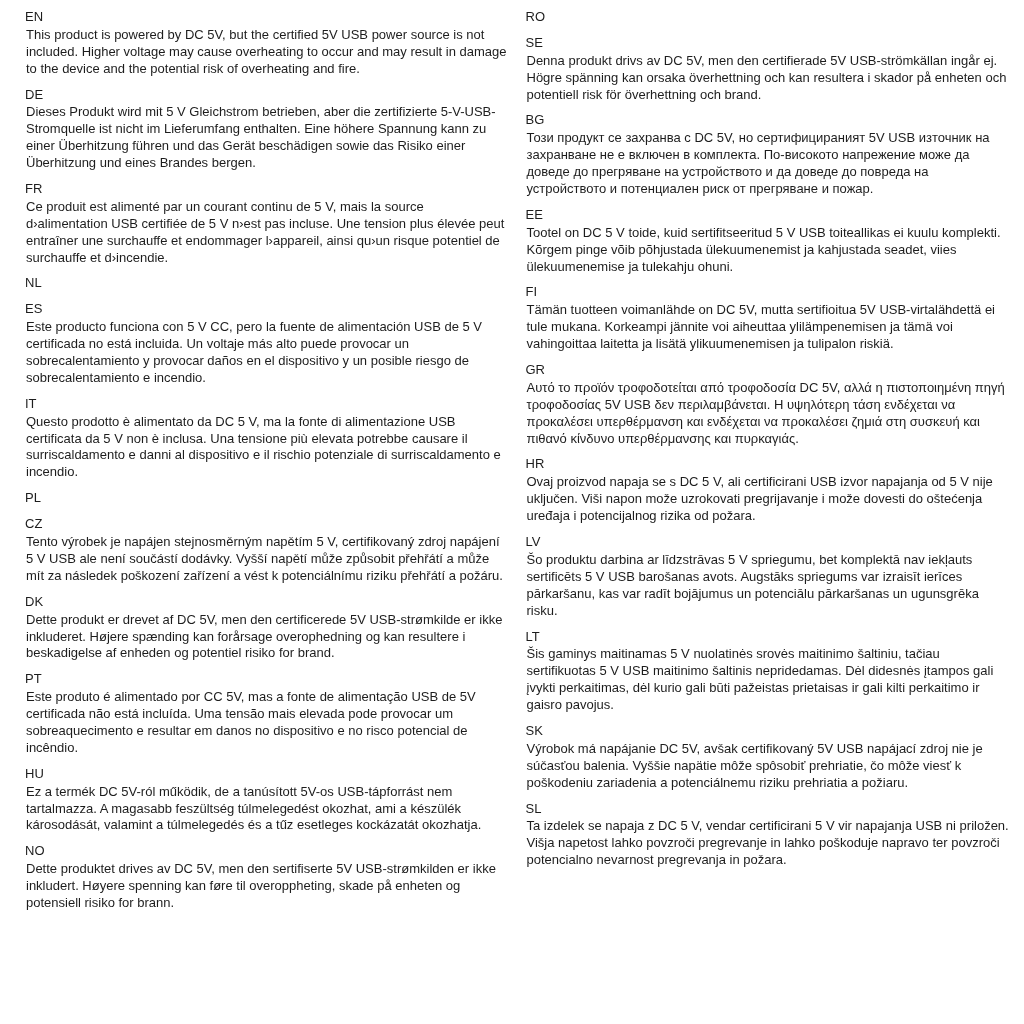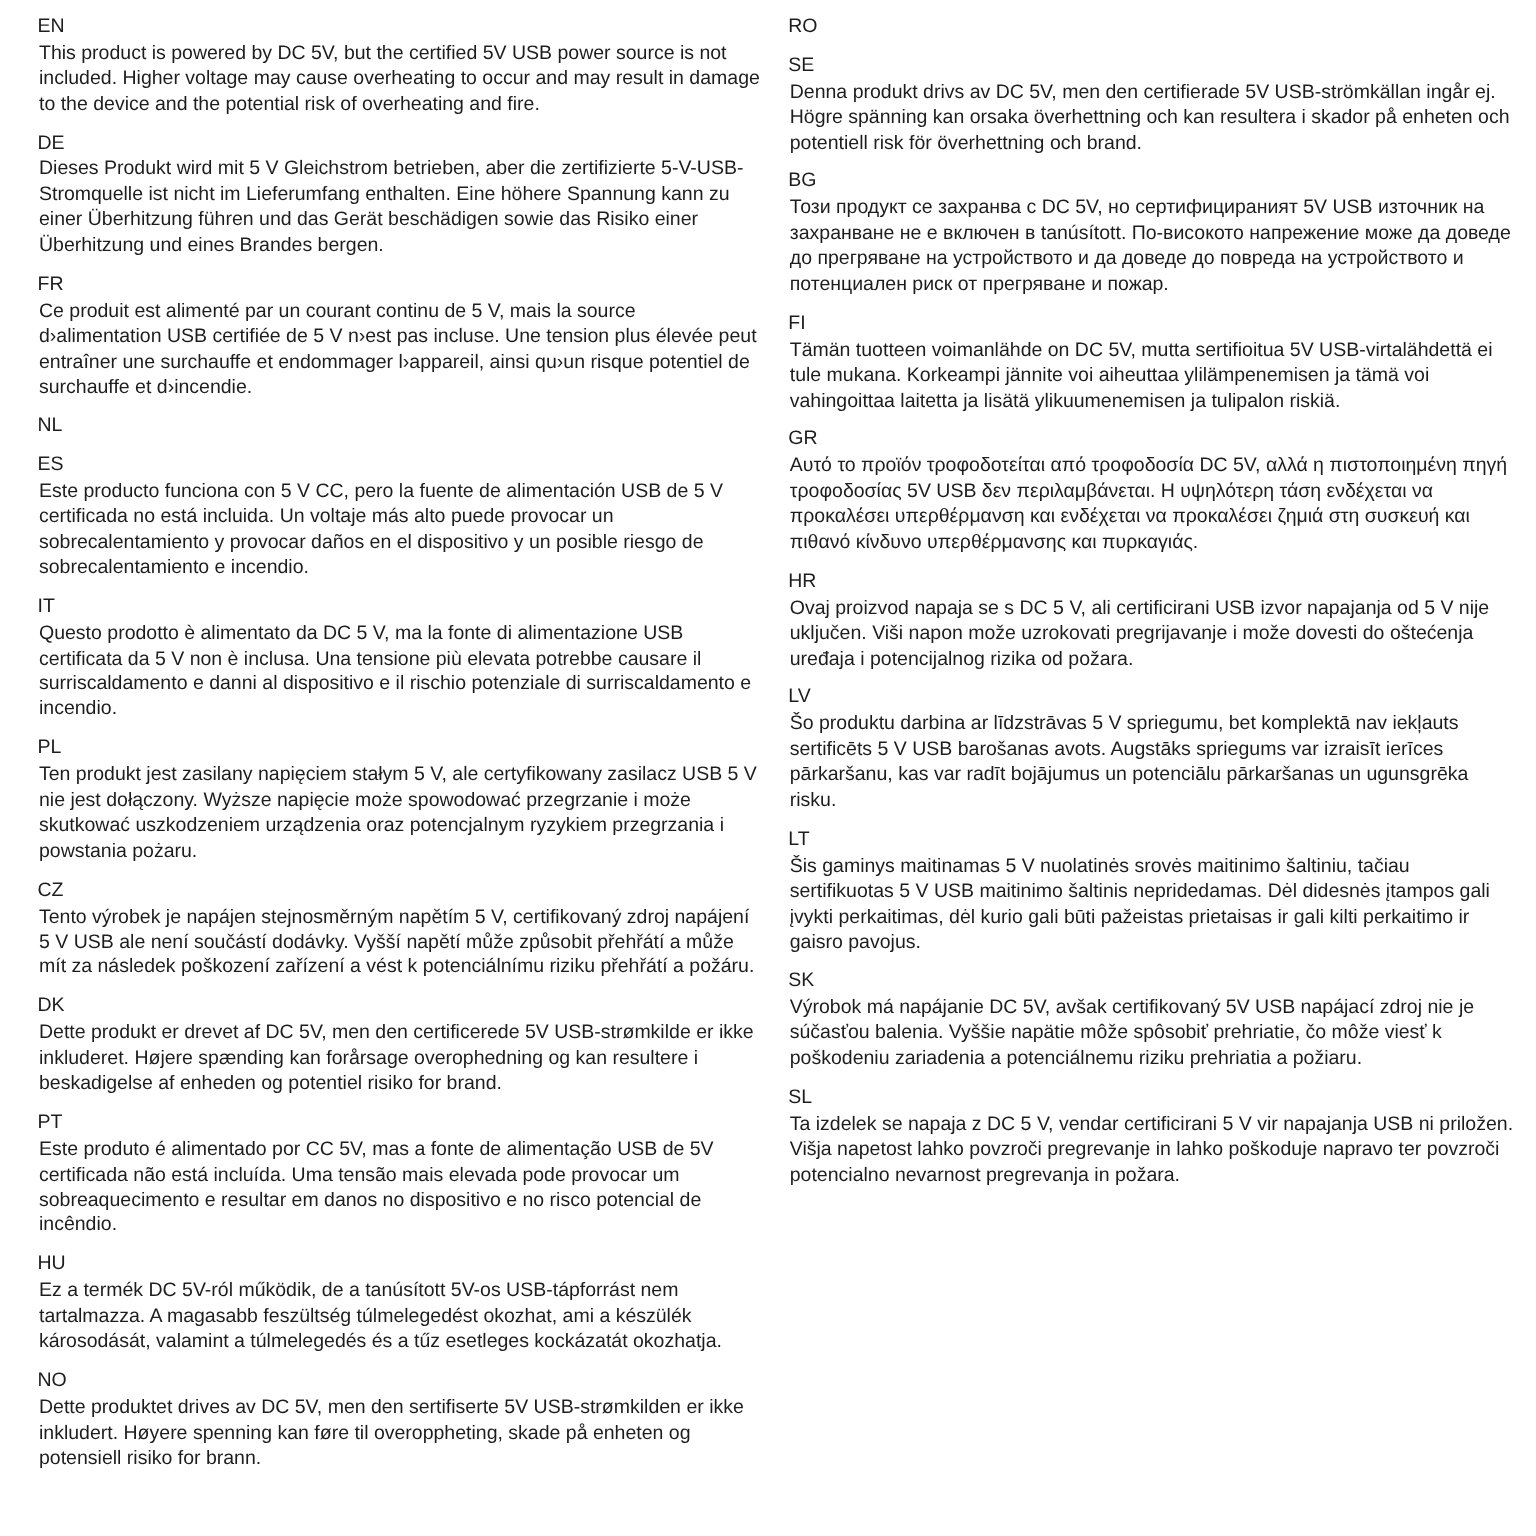--- a/index.html
+++ b/index.html
@@ -66,21 +66,20 @@
       <section class="lang-section">
         <div class="lang-code">ES</div>
         <p class="lang-text">Este producto funciona con 5 V CC, pero la fuente de alimentación USB de 5 V certificada no está incluida. Un voltaje más alto puede provocar un sobrecalentamiento y provocar daños en el dispositivo y un posible riesgo de sobrecalentamiento e incendio.</p>
       </section>
       <section class="lang-section">
         <div class="lang-code">IT</div>
         <p class="lang-text">Questo prodotto è alimentato da DC 5 V, ma la fonte di alimentazione USB certificata da 5 V non è inclusa. Una tensione più elevata potrebbe causare il surriscaldamento e danni al dispositivo e il rischio potenziale di surriscaldamento e incendio.</p>
       </section>
       <section class="lang-section">
         <div class="lang-code">PL</div>
-        <p class="lang-text">Ten produkt jest zasilany napięciem stałym 5 V, ale certyfikowany zasilacz USB 5 V nie jest dołączony. Wyższe napięcie może spowodować przegrzanie i może skutkować uszkodzeniem urządzenia oraz potencjalnym ryzykiem przegrzania i powstania pożaru.</p>
       </section>
       <section class="lang-section">
         <div class="lang-code">CZ</div>
         <p class="lang-text">Tento výrobek je napájen stejnosměrným napětím 5 V, certifikovaný zdroj napájení 5 V USB ale není součástí dodávky. Vyšší napětí může způsobit přehřátí a může mít za následek poškození zařízení a vést k potenciálnímu riziku přehřátí a požáru.</p>
       </section>
       <section class="lang-section">
         <div class="lang-code">DK</div>
         <p class="lang-text">Dette produkt er drevet af DC 5V, men den certificerede 5V USB-strømkilde er ikke inkluderet. Højere spænding kan forårsage overophedning og kan resultere i beskadigelse af enheden og potentiel risiko for brand.</p>
       </section>
       <section class="lang-section">
@@ -99,21 +98,25 @@
   <div class="col" id="col-1">
       <section class="lang-section">
         <div class="lang-code">RO</div>
       </section>
       <section class="lang-section">
         <div class="lang-code">SE</div>
         <p class="lang-text">Denna produkt drivs av DC 5V, men den certifierade 5V USB-strömkällan ingår ej. Högre spänning kan orsaka överhettning och kan resultera i skador på enheten och potentiell risk för överhettning och brand.</p>
       </section>
       <section class="lang-section">
         <div class="lang-code">BG</div>
-        <p class="lang-text">Този продукт се захранва с DC 5V, но сертифицираният 5V USB източник на захранване не е включен в tanúsított. По-високото напрежение може да доведе до прегряване на устройството и да доведе до повреда на устройството и потенциален риск от прегряване и пожар.</p>
+        <p class="lang-text">Този продукт се захранва с DC 5V, но сертифицираният 5V USB източник на захранване не е включен в комплекта. По-високото напрежение може да доведе до прегряване на устройството и да доведе до повреда на устройството и потенциален риск от прегряване и пожар.</p>
+      </section>
+      <section class="lang-section">
+        <div class="lang-code">EE</div>
+        <p class="lang-text">Tootel on DC 5 V toide, kuid sertifitseeritud 5 V USB toiteallikas ei kuulu komplekti. Kõrgem pinge võib põhjustada ülekuumenemist ja kahjustada seadet, viies ülekuumenemise ja tulekahju ohuni.</p>
       </section>
       <section class="lang-section">
         <div class="lang-code">FI</div>
         <p class="lang-text">Tämän tuotteen voimanlähde on DC 5V, mutta sertifioitua 5V USB-virtalähdettä ei tule mukana. Korkeampi jännite voi aiheuttaa ylilämpenemisen ja tämä voi vahingoittaa laitetta ja lisätä ylikuumenemisen ja tulipalon riskiä.</p>
       </section>
       <section class="lang-section">
         <div class="lang-code">GR</div>
         <p class="lang-text">Αυτό το προϊόν τροφοδοτείται από τροφοδοσία DC 5V, αλλά η πιστοποιημένη πηγή τροφοδοσίας 5V USB δεν περιλαμβάνεται. Η υψηλότερη τάση ενδέχεται να προκαλέσει υπερθέρμανση και ενδέχεται να προκαλέσει ζημιά στη συσκευή και πιθανό κίνδυνο υπερθέρμανσης και πυρκαγιάς.</p>
       </section>
       <section class="lang-section">

